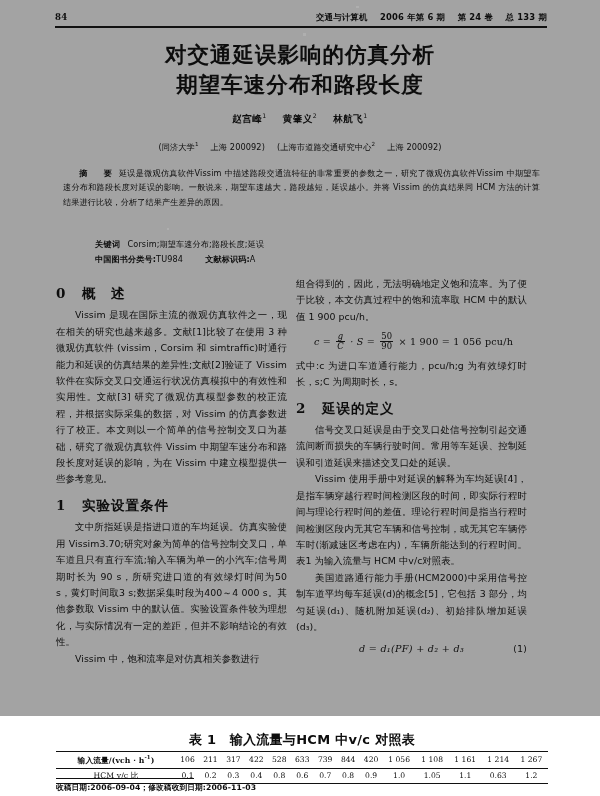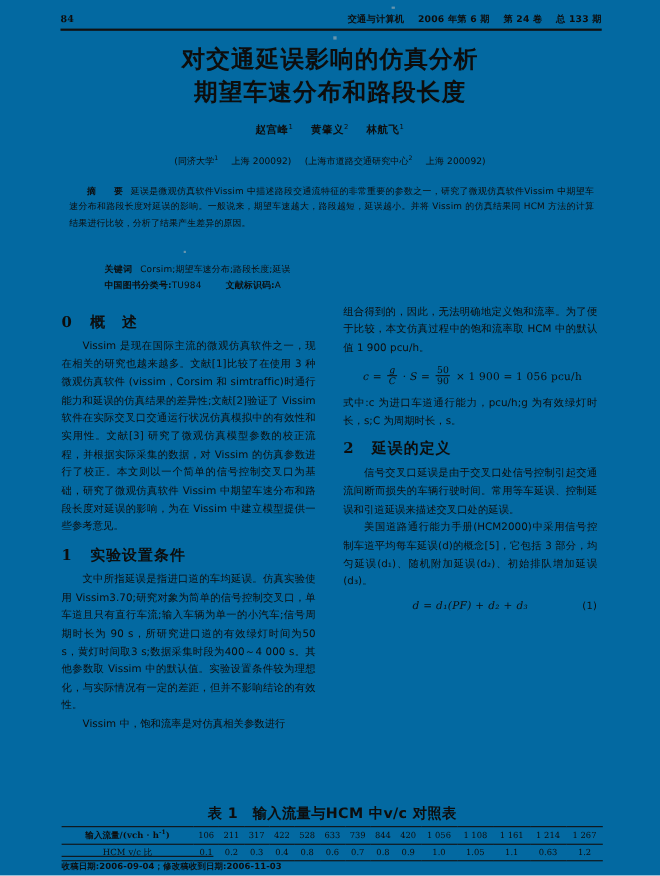--- a/index.html
+++ b/index.html
@@ -11,22 +11,22 @@
     width: 600px;
     height: 796px;
     position: relative;
     font-family: "DejaVu Sans", "Liberation Sans", sans-serif;
     color: #0d0d0d;
     overflow: hidden;
   }
   .page {
     position: absolute;
     left: 0; top: 0;
-    width: 600px; height: 796px;
-    background: #0369a1;
+    width: 600px; height: 716px;
+    background: #a3a3a3;
   }
 
   
   .runhead {
     position: absolute;
     left: 55px; top: 12px;
     width: 492px;
     display: flex;
     align-items: baseline;
     justify-content: space-between;
@@ -129,21 +129,21 @@
   .col {
     position: absolute;
     top: 276px;
     width: 231px;
     font-size: 9.4px;
     line-height: 16.4px;
     text-align: justify;
     letter-spacing: .05px;
   }
   .col.left  { left: 56px; }
-  .col.right { left: 312px; }
+  .col.right { left: 296px; }
 
   .col p {
     margin: 0;
     text-indent: 19px;
   }
   .col p.noind { text-indent: 0; }
 
   h2.sec {
     font-family: "DejaVu Serif", serif;
     font-size: 13.5px;
@@ -315,20 +315,21 @@
       <span>c = </span><span class="frac"><span class="num">g</span><span class="den">C</span></span><span> · S = </span><span class="frac"><span class="num up">50</span><span class="den up">90</span></span><span class="up"> × 1 900 = 1 056 pcu/h</span>
     </div>
 
     <p class="noind">式中:c 为进口车道通行能力，pcu/h;g 为有效绿灯时长，s;C 为周期时长，s。</p>
 
     <h2 class="sec">
       <span class="num">2</span><span>延误的定义</span>
     </h2>
 
     <p>信号交叉口延误是由于交叉口处信号控制引起交通流间断而损失的车辆行驶时间。常用等车延误、控制延误和引道延误来描述交叉口处的延误。</p>
+    <p>Vissim 使用手册中对延误的解释为车均延误[4]，是指车辆穿越行程时间检测区段的时间，即实际行程时间与理论行程时间的差值。理论行程时间是指当行程时间检测区段内无其它车辆和信号控制，或无其它车辆停车时(渐减速区考虑在内)，车辆所能达到的行程时间。表1 为输入流量与 HCM 中v/c对照表。</p>
     <p>美国道路通行能力手册(HCM2000)中采用信号控制车道平均每车延误(d)的概念[5]，它包括 3 部分，均匀延误(d₁)、随机附加延误(d₂)、初始排队增加延误(d₃)。</p>
 
     <div class="eqline">
       <span>d = d₁(PF) + d₂ + d₃</span>
       <span class="eqno">(1)</span>
     </div>
   </div>
 
   <div class="tbl-wrap">
     <div class="tbl-cap">表 1　输入流量与HCM 中v/c 对照表</div>

